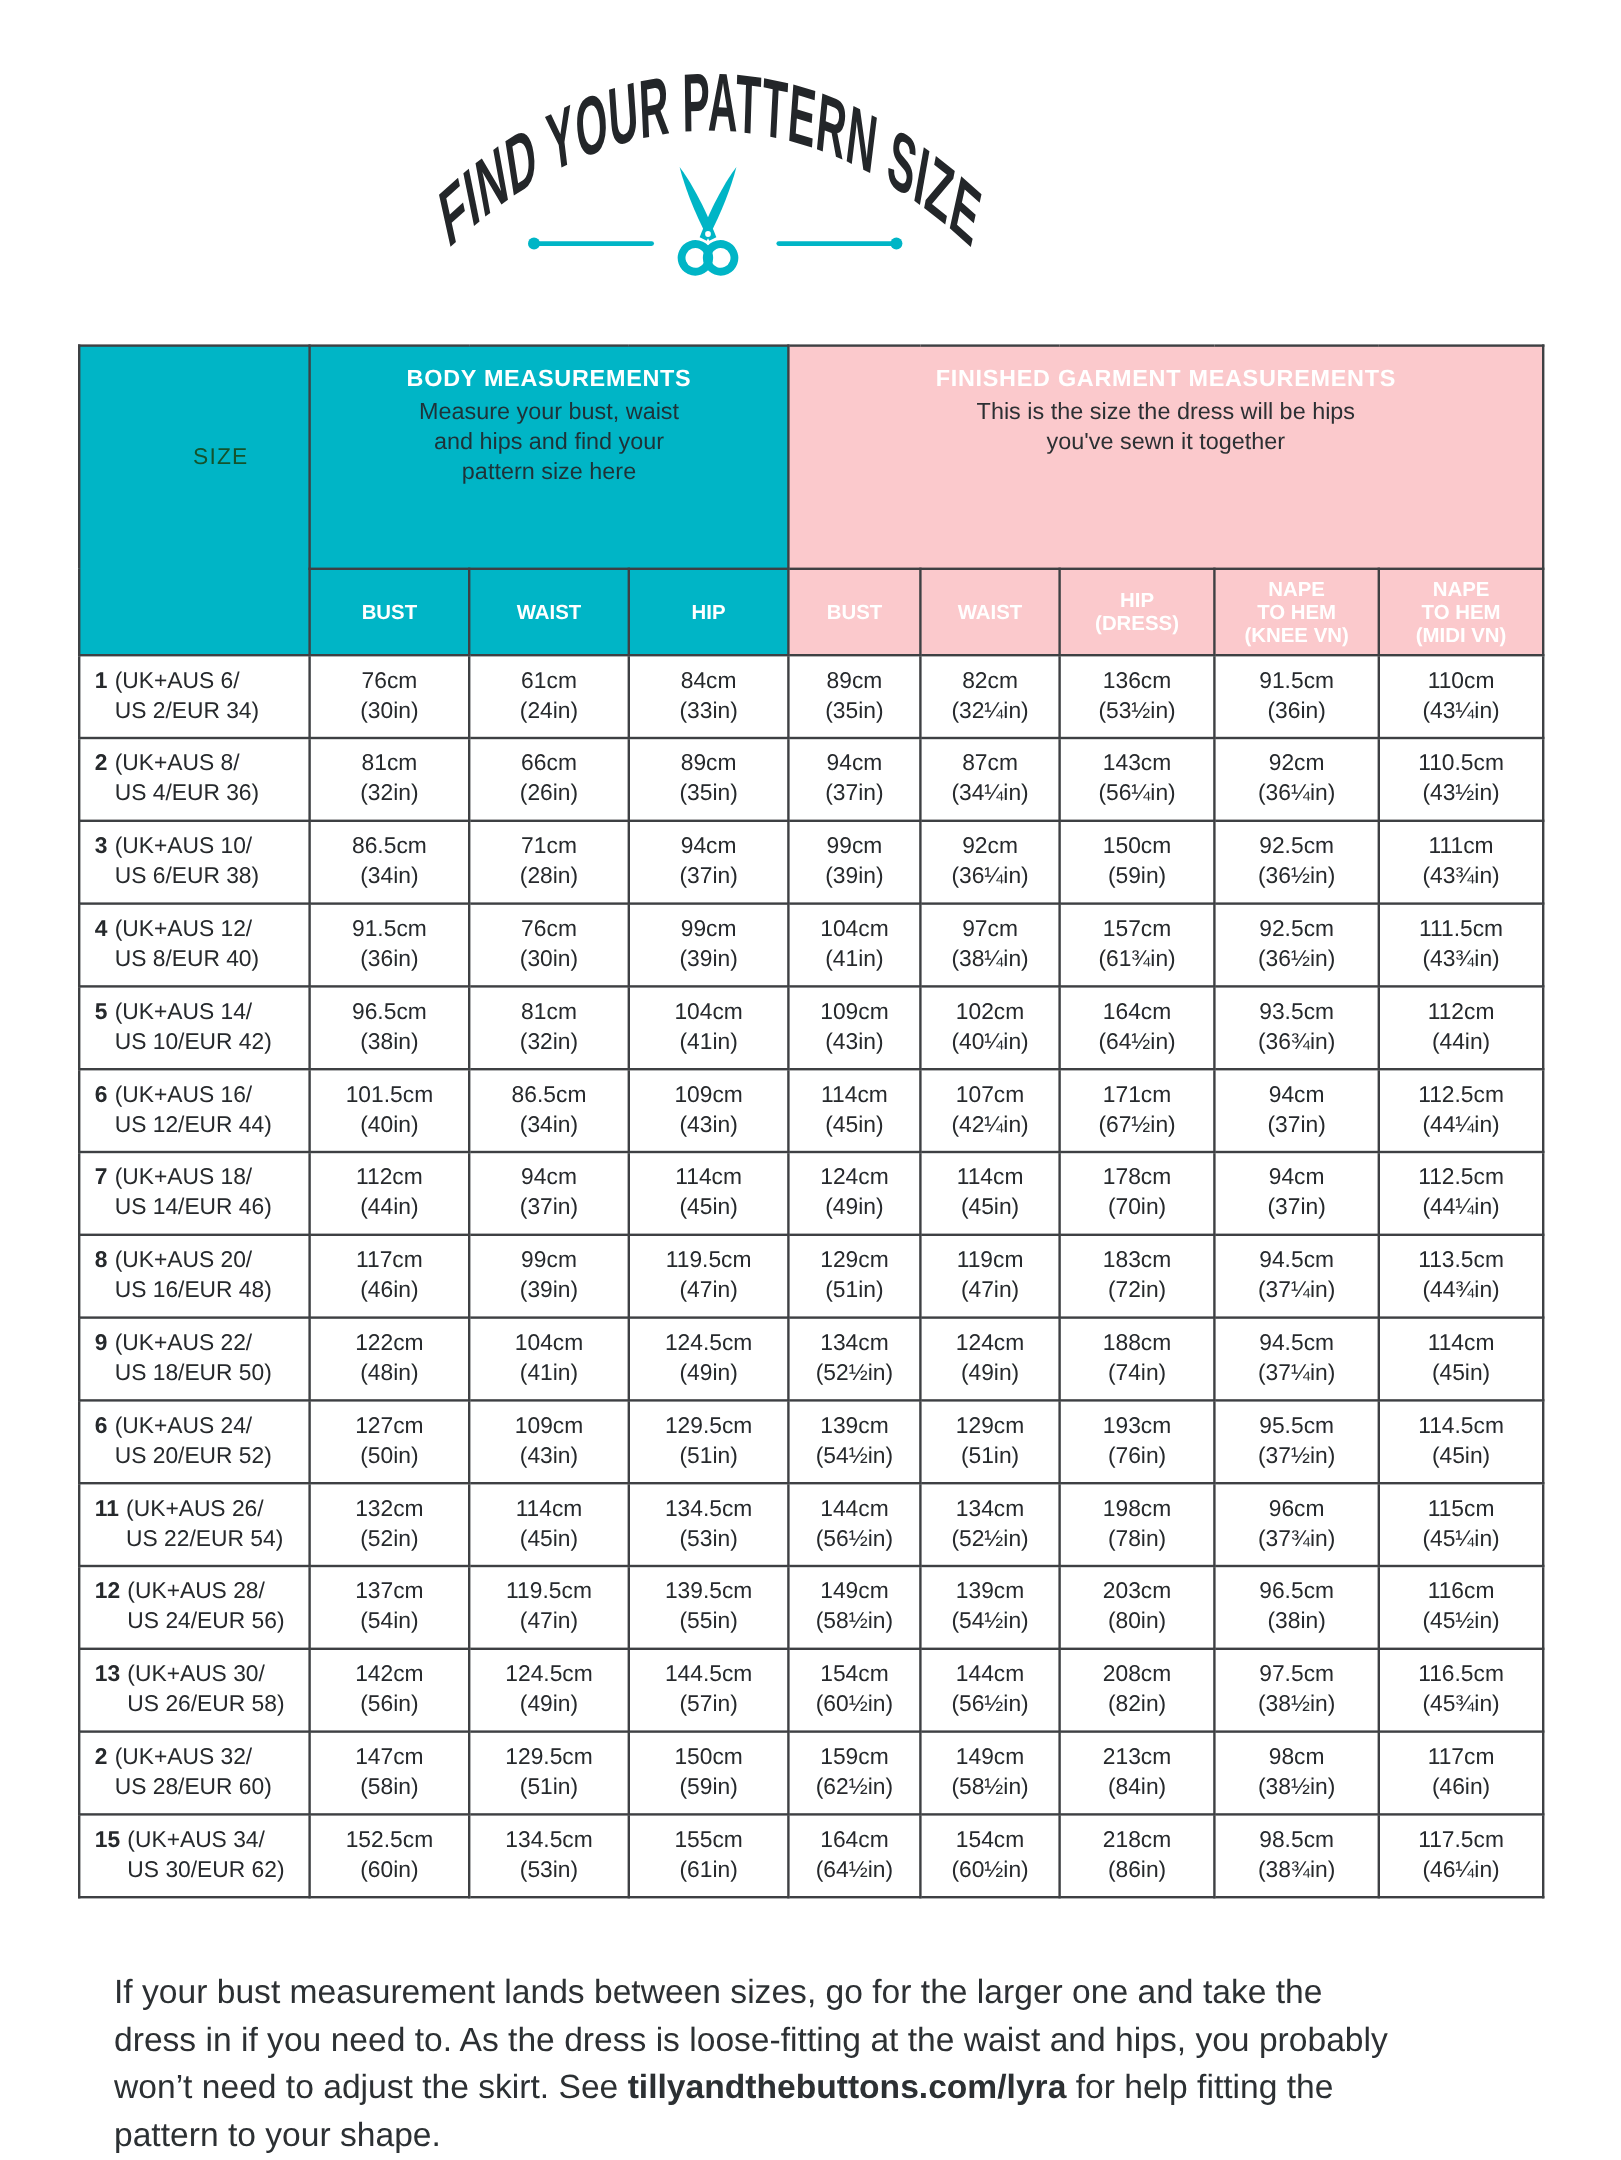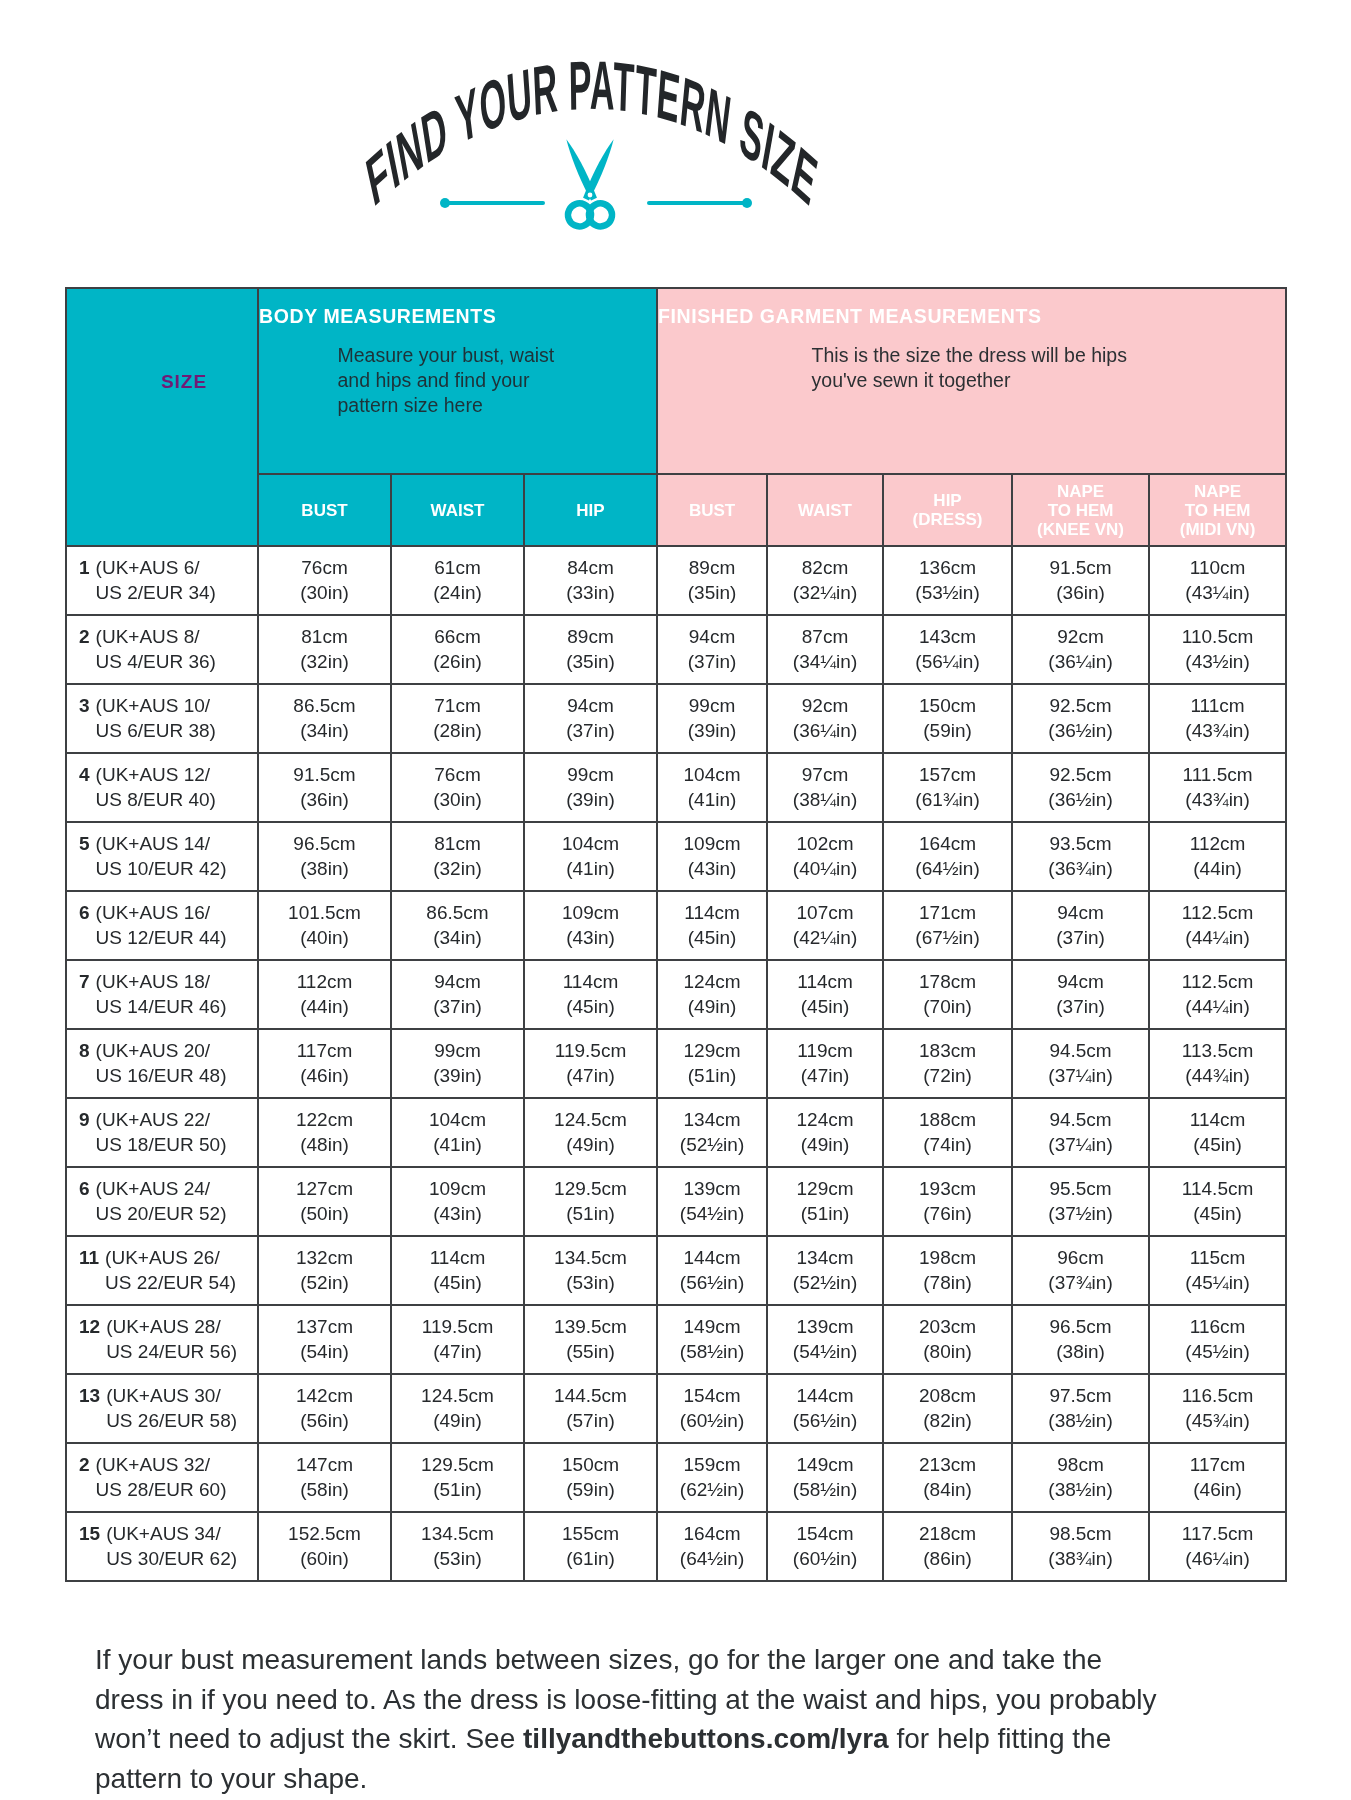--- a/index.html
+++ b/index.html
@@ -20,28 +20,28 @@
   .orn-dot.right{left:742px;}
   :root{--teal:#00b5c6;--pink:#fbc9cc;--border:#3e4043;--dark:#2c3033;}
   
   .chart-wrap{position:absolute;left:65px;top:287px;}
   table{border-collapse:collapse;table-layout:fixed;width:1220px;}
   th,td{border:2px solid var(--border);padding:0;margin:0;}
   thead tr.main-row{height:186px;}
   thead tr.sub-row{height:72px;}
   tbody tr{height:69px;}
   th.size-head{
-    background:var(--teal);color:#701a75;font-size:19px;font-weight:bold;letter-spacing:1px;
+    background:var(--teal);color:#14532d;font-size:19px;font-weight:normal;letter-spacing:1px;
     vertical-align:top;padding-top:82px;text-align:center;padding-left:44px;
   }
-  th.group-head{vertical-align:top;text-align:left;font-weight:normal;}
+  th.group-head{vertical-align:top;text-align:center;font-weight:normal;}
   th.group-head.teal{background:var(--teal);}
   th.group-head.pink{background:var(--pink);}
   .group-title{font-size:19.5px;font-weight:bold;color:#fff;letter-spacing:.6px;margin-top:16px;}
-  .group-sub{font-size:19.5px;line-height:25px;color:#1e3238;margin:15px auto 0;}
+  .group-sub{font-size:19.5px;line-height:25px;color:#1e3238;margin:3px auto 0;}
   .group-head.teal .group-sub{width:240px;}
   .group-head.pink .group-sub{width:320px;color:#2c3033;}
   th.sub{font-size:17px;font-weight:bold;color:#fff;line-height:19px;text-align:center;vertical-align:middle;}
   th.sub.teal{background:var(--teal);}
   th.sub.pink{background:var(--pink);}
   td.val{text-align:center;vertical-align:middle;font-size:19px;line-height:24.5px;color:#26292c;}
   td.size-cell{vertical-align:middle;}
   .si{display:flex;gap:6px;padding-left:12px;font-size:19px;line-height:24.5px;text-align:left;color:#26292c;}
   .si b{font-weight:bold;}
   

